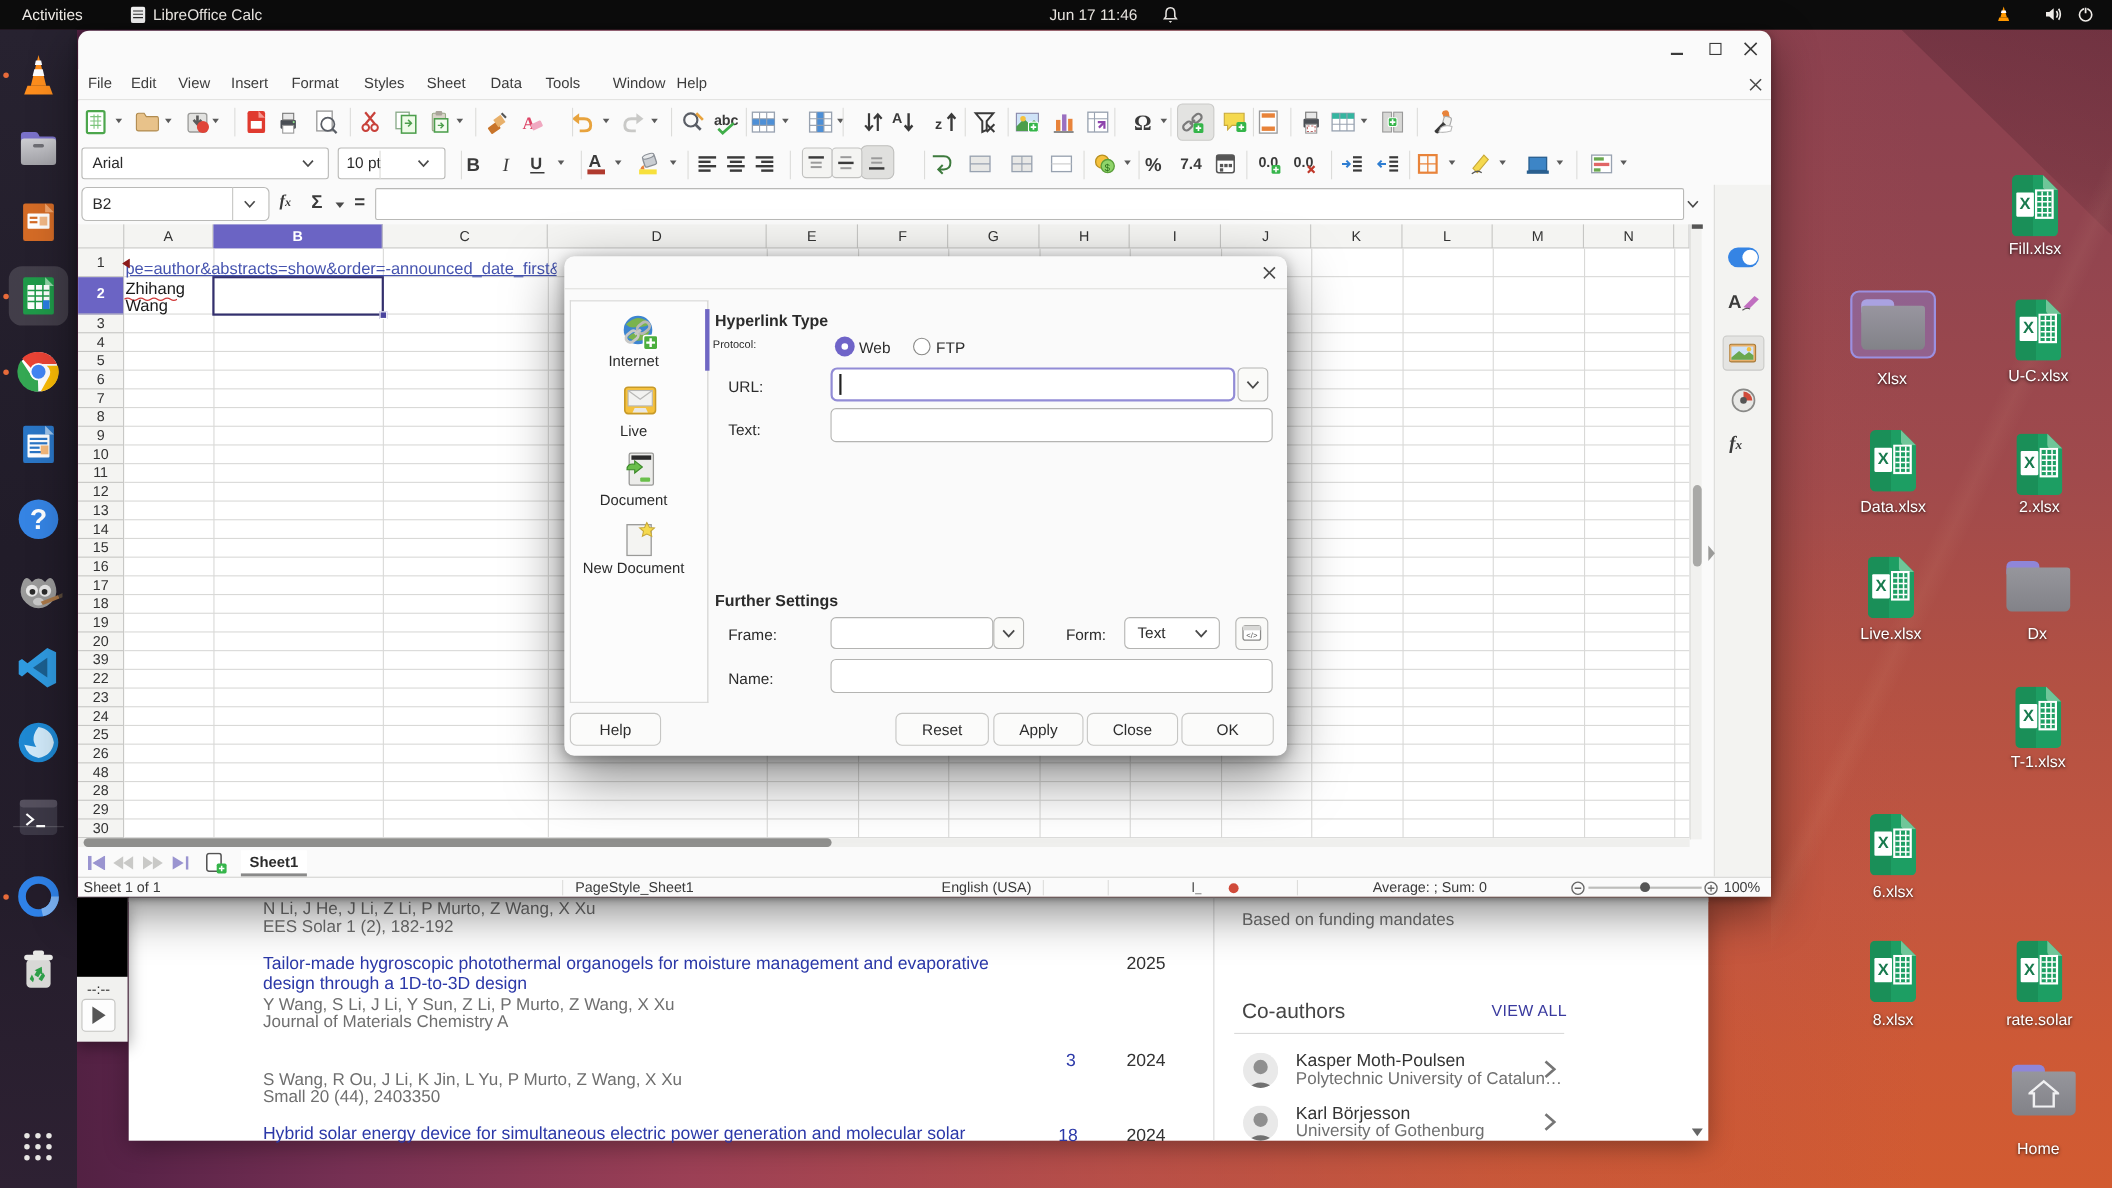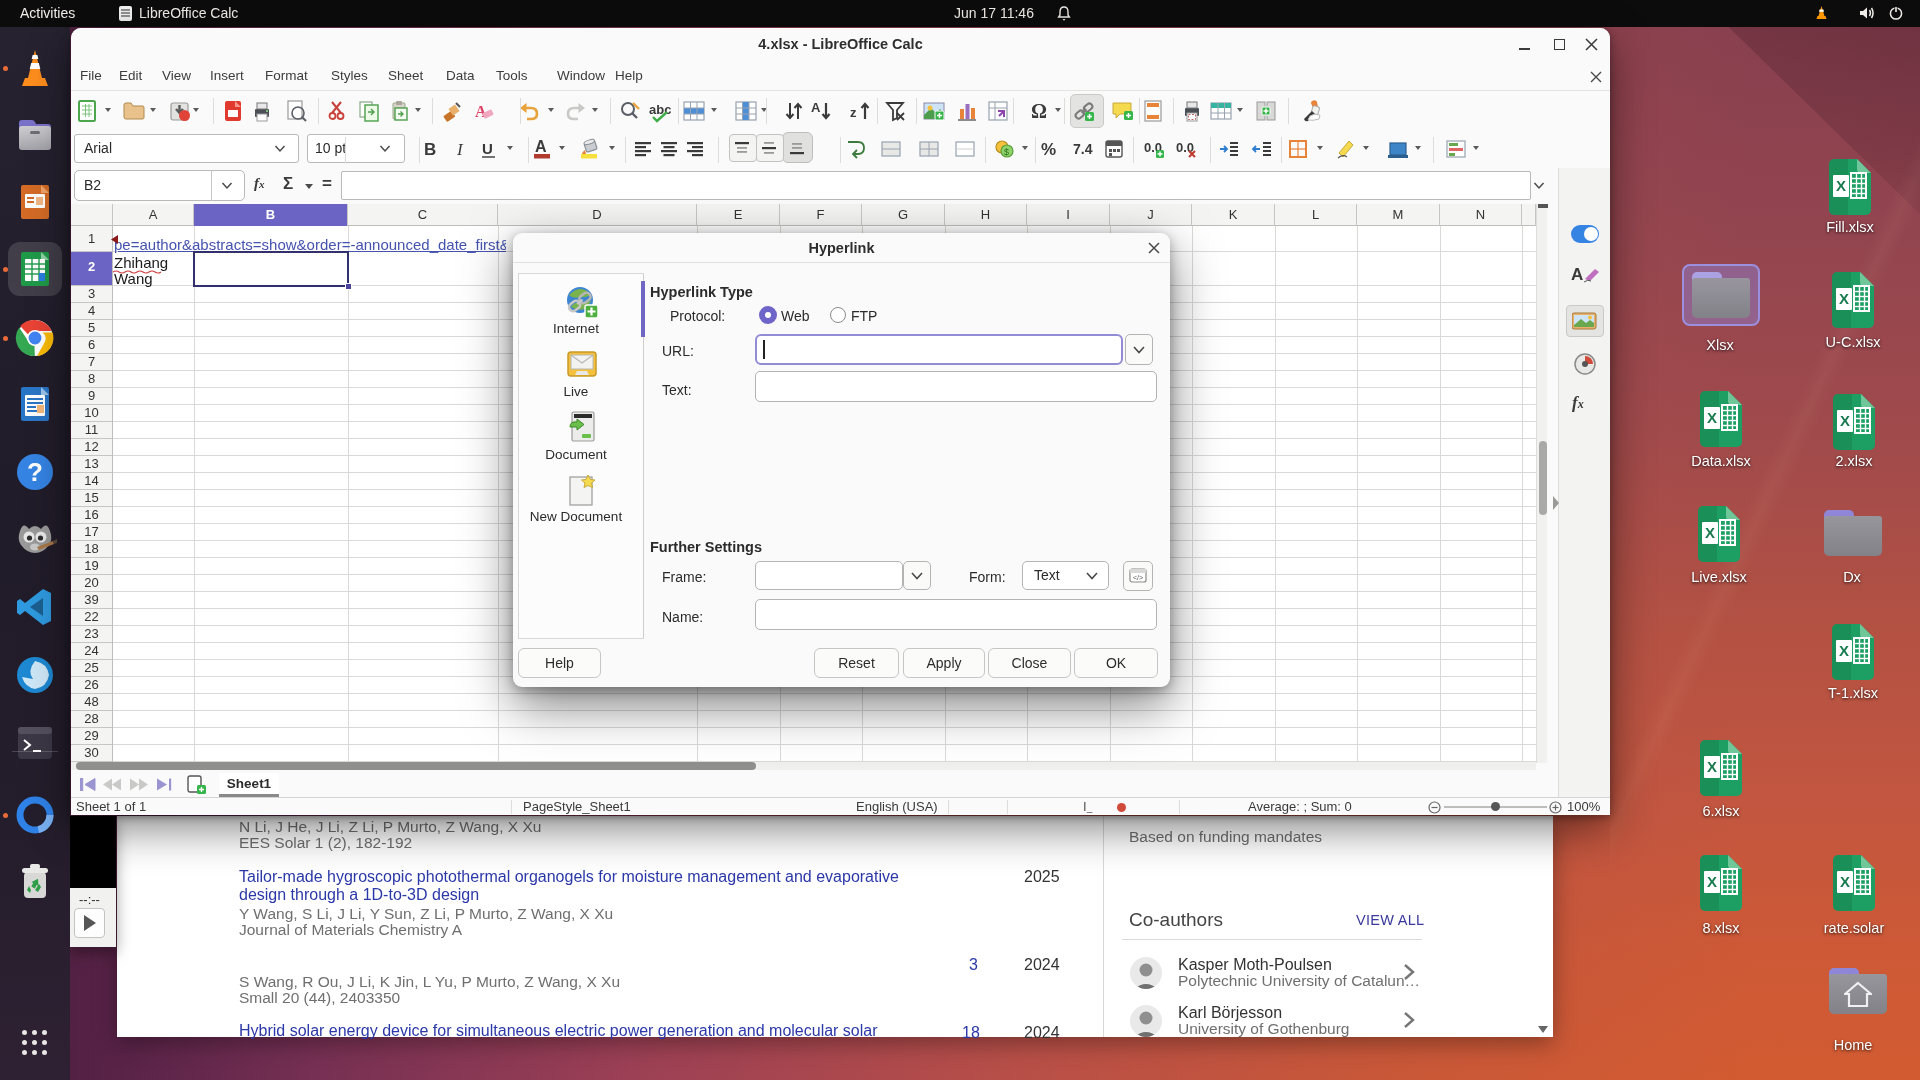--- a/index.html
+++ b/index.html
@@ -465,23 +465,20 @@
     <div class="ab" style="left:32px;top:1003px;width:5px;height:5px;border-radius:50%;background:#e8e6e4"></div>
     <div class="ab" style="left:42px;top:1003px;width:5px;height:5px;border-radius:50%;background:#e8e6e4"></div>
     <div class="ab" style="left:22px;top:1013px;width:5px;height:5px;border-radius:50%;background:#e8e6e4"></div>
     <div class="ab" style="left:32px;top:1013px;width:5px;height:5px;border-radius:50%;background:#e8e6e4"></div>
     <div class="ab" style="left:42px;top:1013px;width:5px;height:5px;border-radius:50%;background:#e8e6e4"></div>
     <div class="ab" style="left:22px;top:1023px;width:5px;height:5px;border-radius:50%;background:#e8e6e4"></div>
     <div class="ab" style="left:32px;top:1023px;width:5px;height:5px;border-radius:50%;background:#e8e6e4"></div>
     <div class="ab" style="left:42px;top:1023px;width:5px;height:5px;border-radius:50%;background:#e8e6e4"></div>
   </div>
 <div id="calc" class="ab">
-    <div id="titlebar" class="rel">
-      <div class="tt">4.xlsx - LibreOffice Calc</div>
-    </div>
     <div class="wbtn" style="left:1448px;top:12px;width:12px;height:12px">
       <div style="position:absolute;left:0;top:8px;width:11px;height:1.6px;background:#3a3a3a"></div>
     </div>
     <div class="wbtn" style="left:1483px;top:11px;width:11px;height:11px;border:1.4px solid #3a3a3a"></div>
     <svg class="wbtn" style="left:1514px;top:10px" width="13" height="13">
       <path d="M1 1 L12 12 M12 1 L1 12" stroke="#3a3a3a" stroke-width="1.5"></path>
     </svg>
     <div id="menubar" class="rel">
       <div class="mi" style="left:9px">File</div>
       <div class="mi" style="left:48px">Edit</div>
@@ -1085,21 +1082,20 @@
         </svg>
         <div class="s" style="left:1496px">100%</div>
         <div class="ssep" style="left:440px"></div>
         <div class="ssep" style="left:877px"></div>
         <div class="ssep" style="left:936px"></div>
         <div class="ssep" style="left:1108px"></div>
       </div>
     </div>
   </div>
 <div id="dlg" class="ab">
-    <div class="tt">Hyperlink</div>
     <svg class="ab" style="left:635px;top:9px" width="12" height="12">
       <path d="M1 1 L11 11 M11 1 L1 11" stroke="#4a4a4a" stroke-width="1.5"></path>
     </svg>
     <div class="ab" style="left:0;top:29px;width:657px;height:1px;background:#e0e0de"></div>
     <div id="dlgpanel"></div>
     <svg class="ab" style="left:52px;top:52px" width="34" height="36">
       <circle cx="15" cy="15" r="13" fill="#3d85d1"></circle>
       <path d="M4 10 Q10 4 15 4 Q22 4 26 10 Q20 13 15 12 Q8 14 4 10 Z" fill="#7ab34e"></path>
       <path d="M6 22 Q12 26 20 24 Q24 20 26 16 Q20 18 14 17 Q8 18 6 22 Z" fill="#7ab34e"></path>
       <g transform="rotate(-38 16 16)">
@@ -1125,21 +1121,21 @@
       <rect x="13" y="23" width="9" height="4" rx="1" fill="#6abf4b"></rect>
     </svg>
     <div class="dlglab" style="left:0;top:214px">Document</div>
     <svg class="ab" style="left:55px;top:241px" width="28" height="32">
       <rect x="2" y="3" width="22" height="28" fill="#f4f4f2" stroke="#9a9a98" stroke-width="1.2"></rect>
       <path d="M20 1 L22.5 5.5 L27 6 L23.5 9 L24.5 13.5 L20 11.5 L16 13.5 L17 9 L13.5 6 L18 5.5 Z" fill="#f5d94e" stroke="#c8a93a" stroke-width="1"></path>
     </svg>
     <div class="dlglab" style="left:0;top:276px">New Document</div>
     <div class="ab" style="left:128px;top:48px;width:4px;height:56px;background:#6f67c3"></div>
     <div class="ab" style="left:137px;top:51px;font-weight:bold;font-size:14.5px;color:#2b2b2b">Hyperlink Type</div>
-    <div class="ab" style="left:157px;top:75px;font-size:14px">Protocol:</div>
+    <div class="ab" style="left:135px;top:75px;font-size:10px">Protocol:</div>
     <div class="ab" style="left:246px;top:73px;width:18px;height:18px;border-radius:50%;background:#6f64c8;border:none"></div>
     <div class="ab" style="left:252px;top:79px;width:6px;height:6px;border-radius:50%;background:#fff"></div>
     <div class="ab" style="left:268px;top:75px;font-size:14px">Web</div>
     <div class="ab" style="left:317px;top:74px;width:16px;height:16px;border-radius:50%;background:#fff;border:1.5px solid #8a8a88"></div>
     <div class="ab" style="left:338px;top:75px;font-size:14px">FTP</div>
     <div class="ab" style="left:149px;top:110px;font-size:14px">URL:</div>
     <div class="fld" style="left:242px;top:101px;width:368px;height:31px;border:2px solid #928cd6;border-radius:6px"></div>
     <div class="ab" style="left:250px;top:107px;width:1.5px;height:19px;background:#222"></div>
     <div class="fld" style="left:612px;top:101px;width:28px;height:31px;background:#fafaf8"></div>
     <svg class="ab" style="left:620px;top:113px" width="12" height="8">

